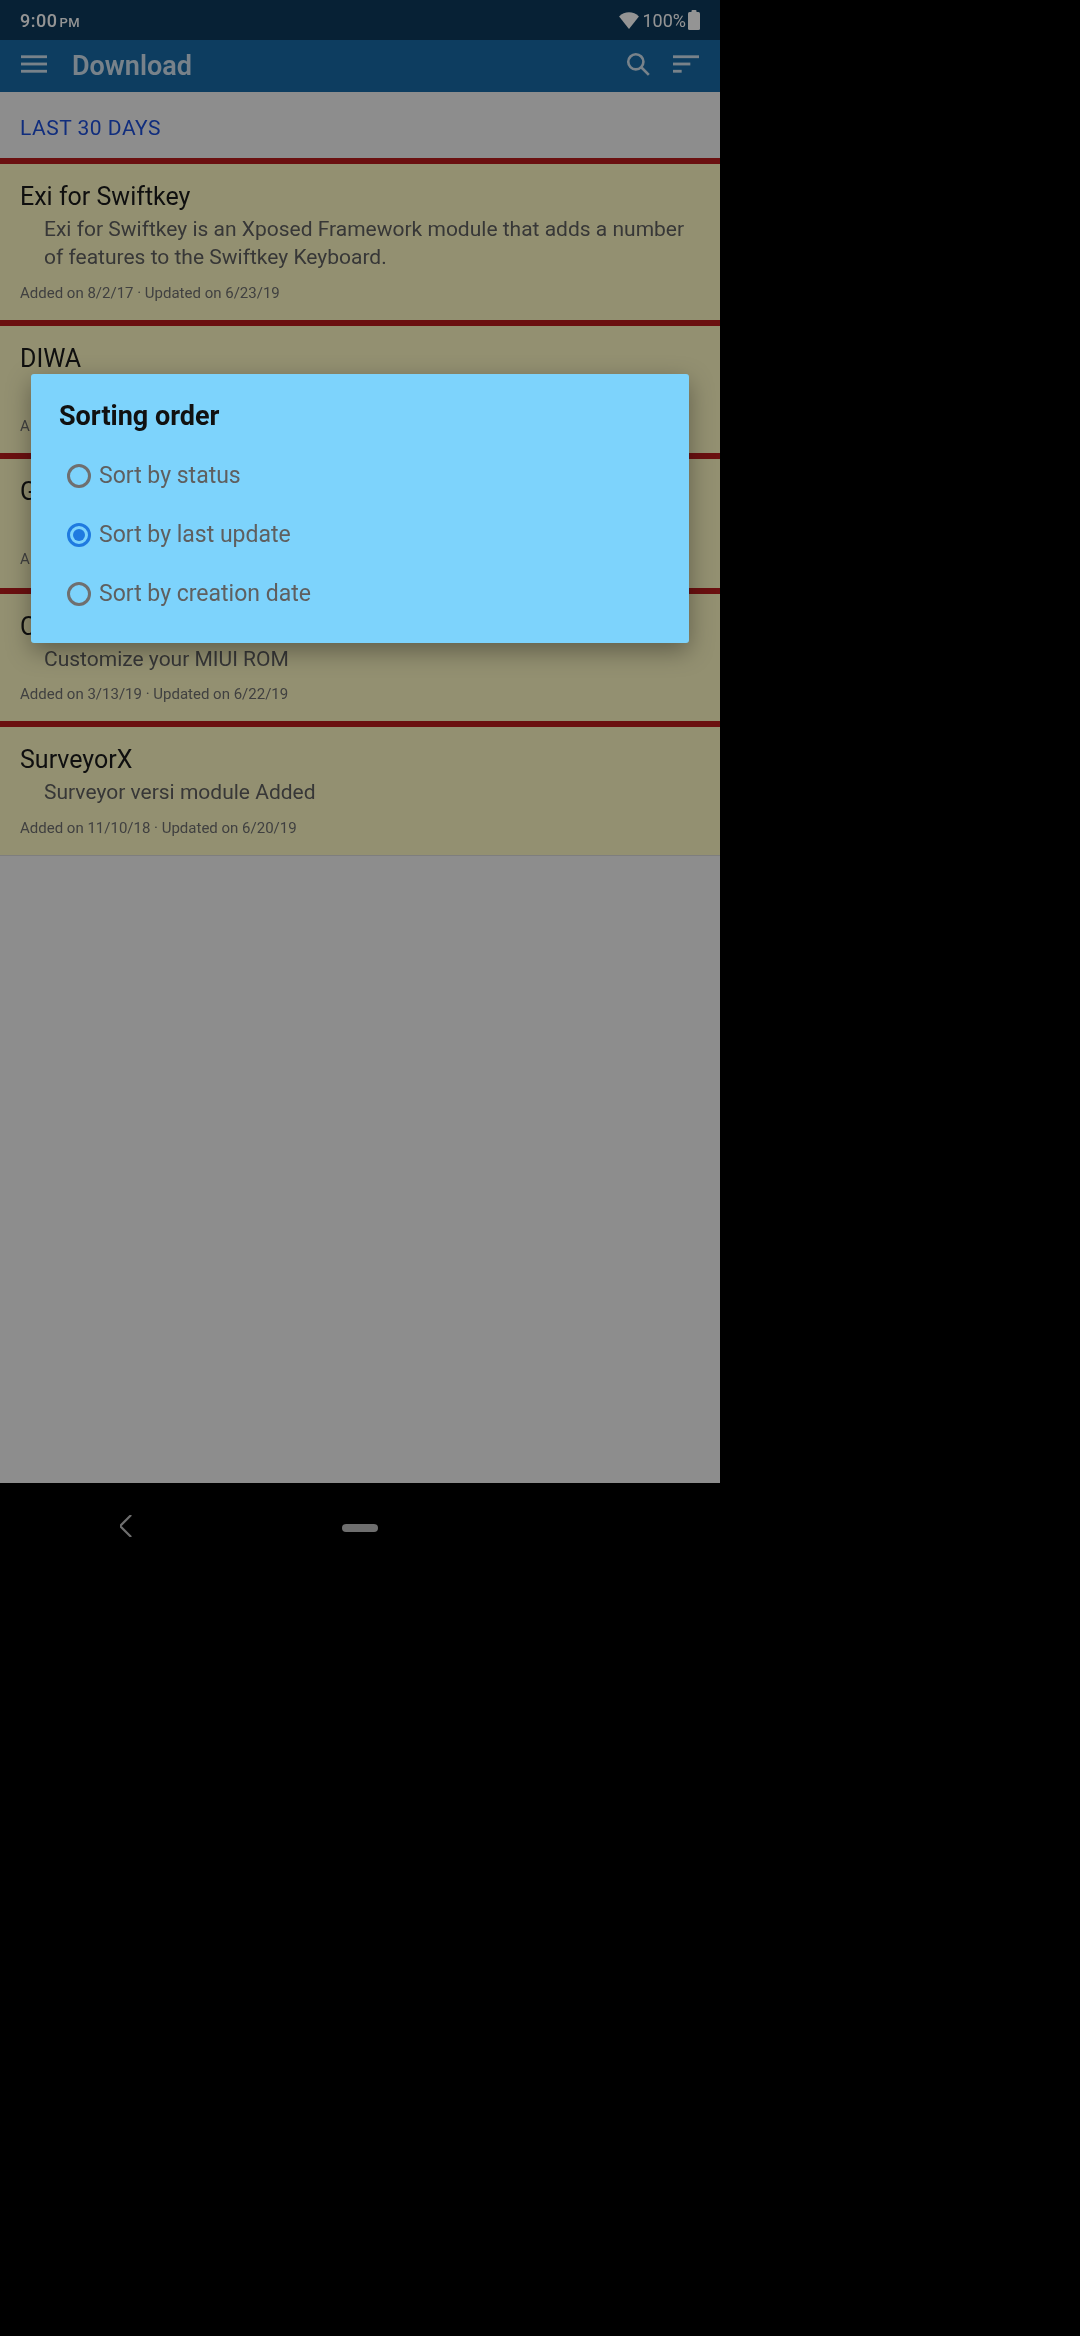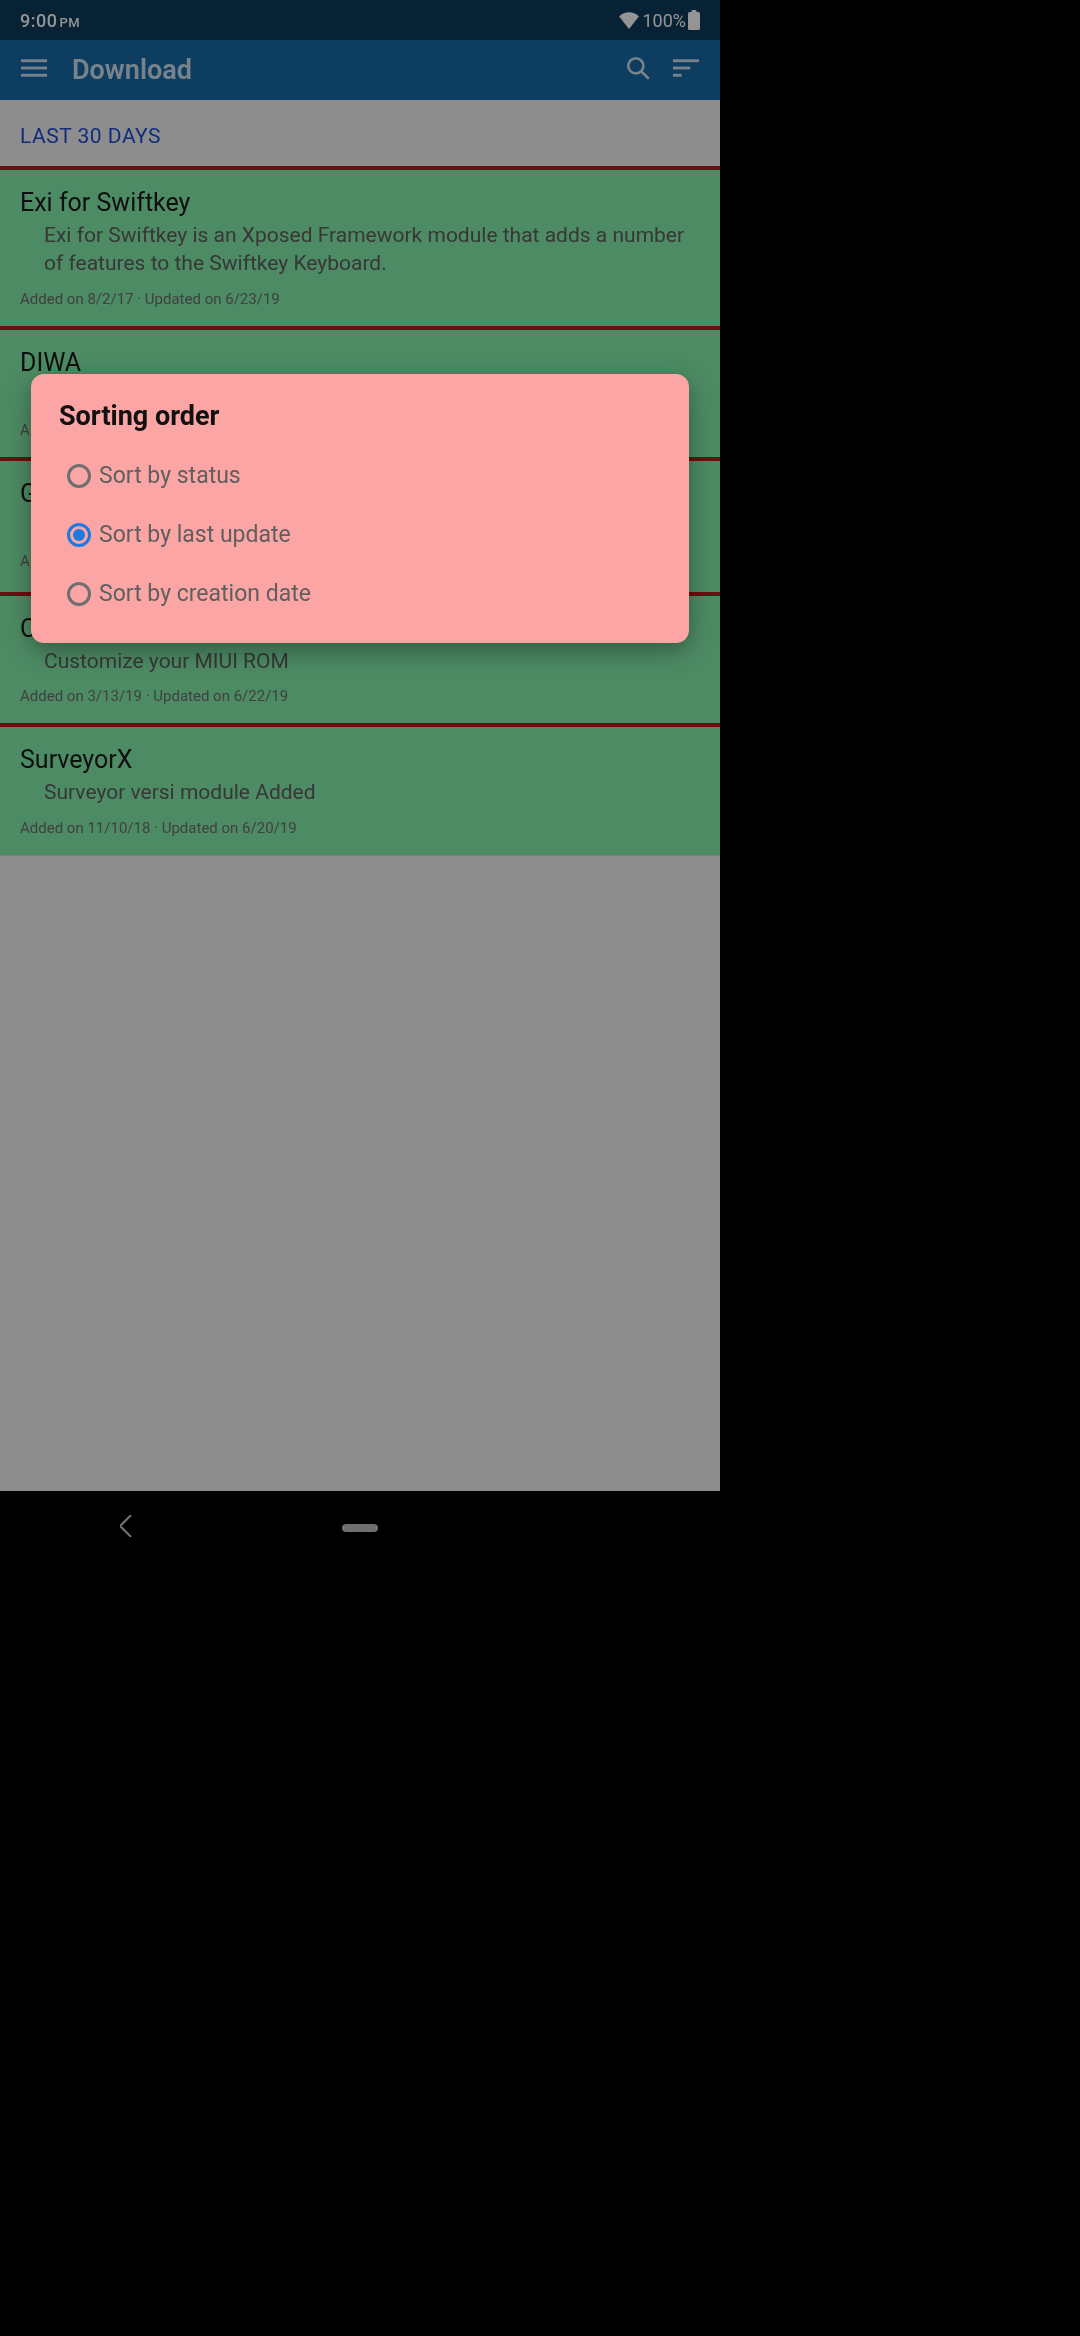--- a/index.html
+++ b/index.html
@@ -17,21 +17,21 @@
     color: #fff;
     font-size: 18px;
   }
   .status-time { font-weight: 500; letter-spacing: 0.5px; }
   .status-time .ampm { font-size: 13px; margin-left: 2px; }
   .status-right { display: flex; align-items: center; gap: 2px; }
   .wifi-icon svg, .batt-icon svg { display: block; }
 
   
   .app-bar {
-    height: 60px;
+    height: 52px;
     background: #176aa6;
     display: flex;
     align-items: center;
     padding: 0 10px;
   }
   .icon-btn {
     width: 48px; height: 48px;
     display: flex; align-items: center; justify-content: center;
     color: #cfe1ee;
   }
@@ -49,22 +49,22 @@
     height: calc(1557px - 44px - 64px - 58px);
     overflow: hidden;
   }
   .section-header {
     padding: 24px 20px 18px;
     font-size: 21px;
     color: #1d4ed8;
     letter-spacing: 0.5px;
   }
   .list-item {
-    background: #86efac;
-    border-top: 4px solid #b91c1c;
+    background: #fef9c3;
+    border-top: 6px solid #b91c1c;
     border-bottom: 1px solid #dadada;
     padding: 18px 20px 18px;
     margin-bottom: -1px;
   }
   .item-title { font-size: 25px; color: #1a1a1a; margin-bottom: 4px; }
   .item-desc  { font-size: 21px; color: #5f5f5f; line-height: 1.35; margin-bottom: 12px; margin-left: 24px; }
   .item-meta  { font-size: 15px; color: #6f6f6f; }
 
   
   .nav-bar {
@@ -86,22 +86,22 @@
   
   .scrim {
     position: absolute;
     top: 0; left: 0; width: 720px; height: calc(1557px - 58px);
     background: rgba(0,0,0,0.42);
   }
   .dialog {
     position: absolute;
     left: 31px; right: 31px;
     top: 374px;
-    background: #fca5a5;
-    border-radius: 13px;
+    background: #7dd3fc;
+    border-radius: 3px;
     box-shadow: 0 8px 24px rgba(0,0,0,0.35);
     padding: 26px 0 20px;
   }
   .dialog-title {
     font-size: 27px;
     font-weight: 700;
     color: #111;
     padding: 0 28px 14px;
   }
   .radio-row {

